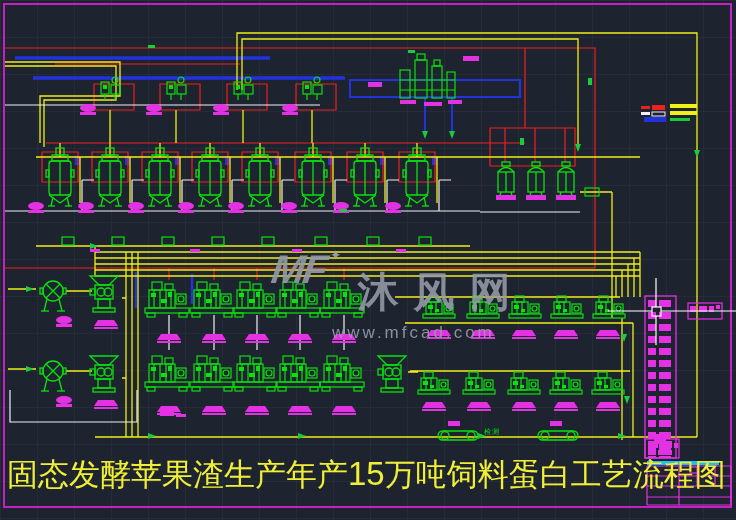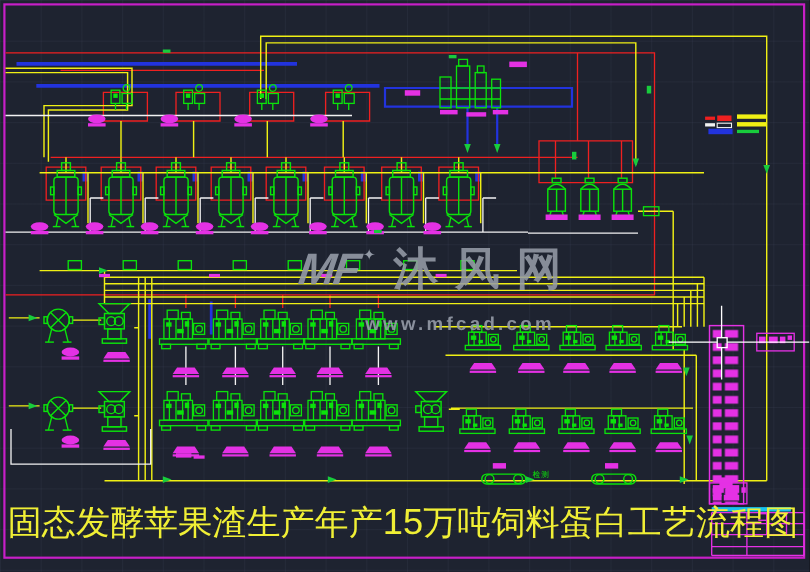--- a/index.html
+++ b/index.html
@@ -21,23 +21,24 @@
   .wm-row{display:flex;align-items:center;gap:10px;}
   .wm-logo-text{
     font-size:40px;font-weight:bold;font-style:italic;
     letter-spacing:-2px;transform:skewX(-8deg);
     color:rgba(148,154,166,0.9);line-height:1;
   }
   .wm-star{font-size:14px;position:relative;top:-14px;left:-6px;color:rgba(160,166,178,0.9);}
   .wm-name{
     font-size:41px;font-weight:600;letter-spacing:15px;line-height:1;
     color:rgba(150,156,168,0.87);
+    margin-top:48px;
   }
   .wm-url{
-    margin:20px 0 0 60px;font-size:17px;font-weight:bold;letter-spacing:3px;
+    margin:10px 0 0 60px;font-size:17px;font-weight:normal;letter-spacing:3px;
     color:rgba(150,156,168,0.9);
   }
   .main-title{
     position:absolute;left:7px;top:454px;white-space:nowrap;
     color:#f0ef35;font-size:31px;letter-spacing:0px;line-height:1.2;
   }
   .main-title .cap{font-weight:normal;font-size:33px;}
   .tiny-label{
     position:absolute;left:484px;top:427px;font-size:7px;color:#0be20b;
     letter-spacing:1px;

